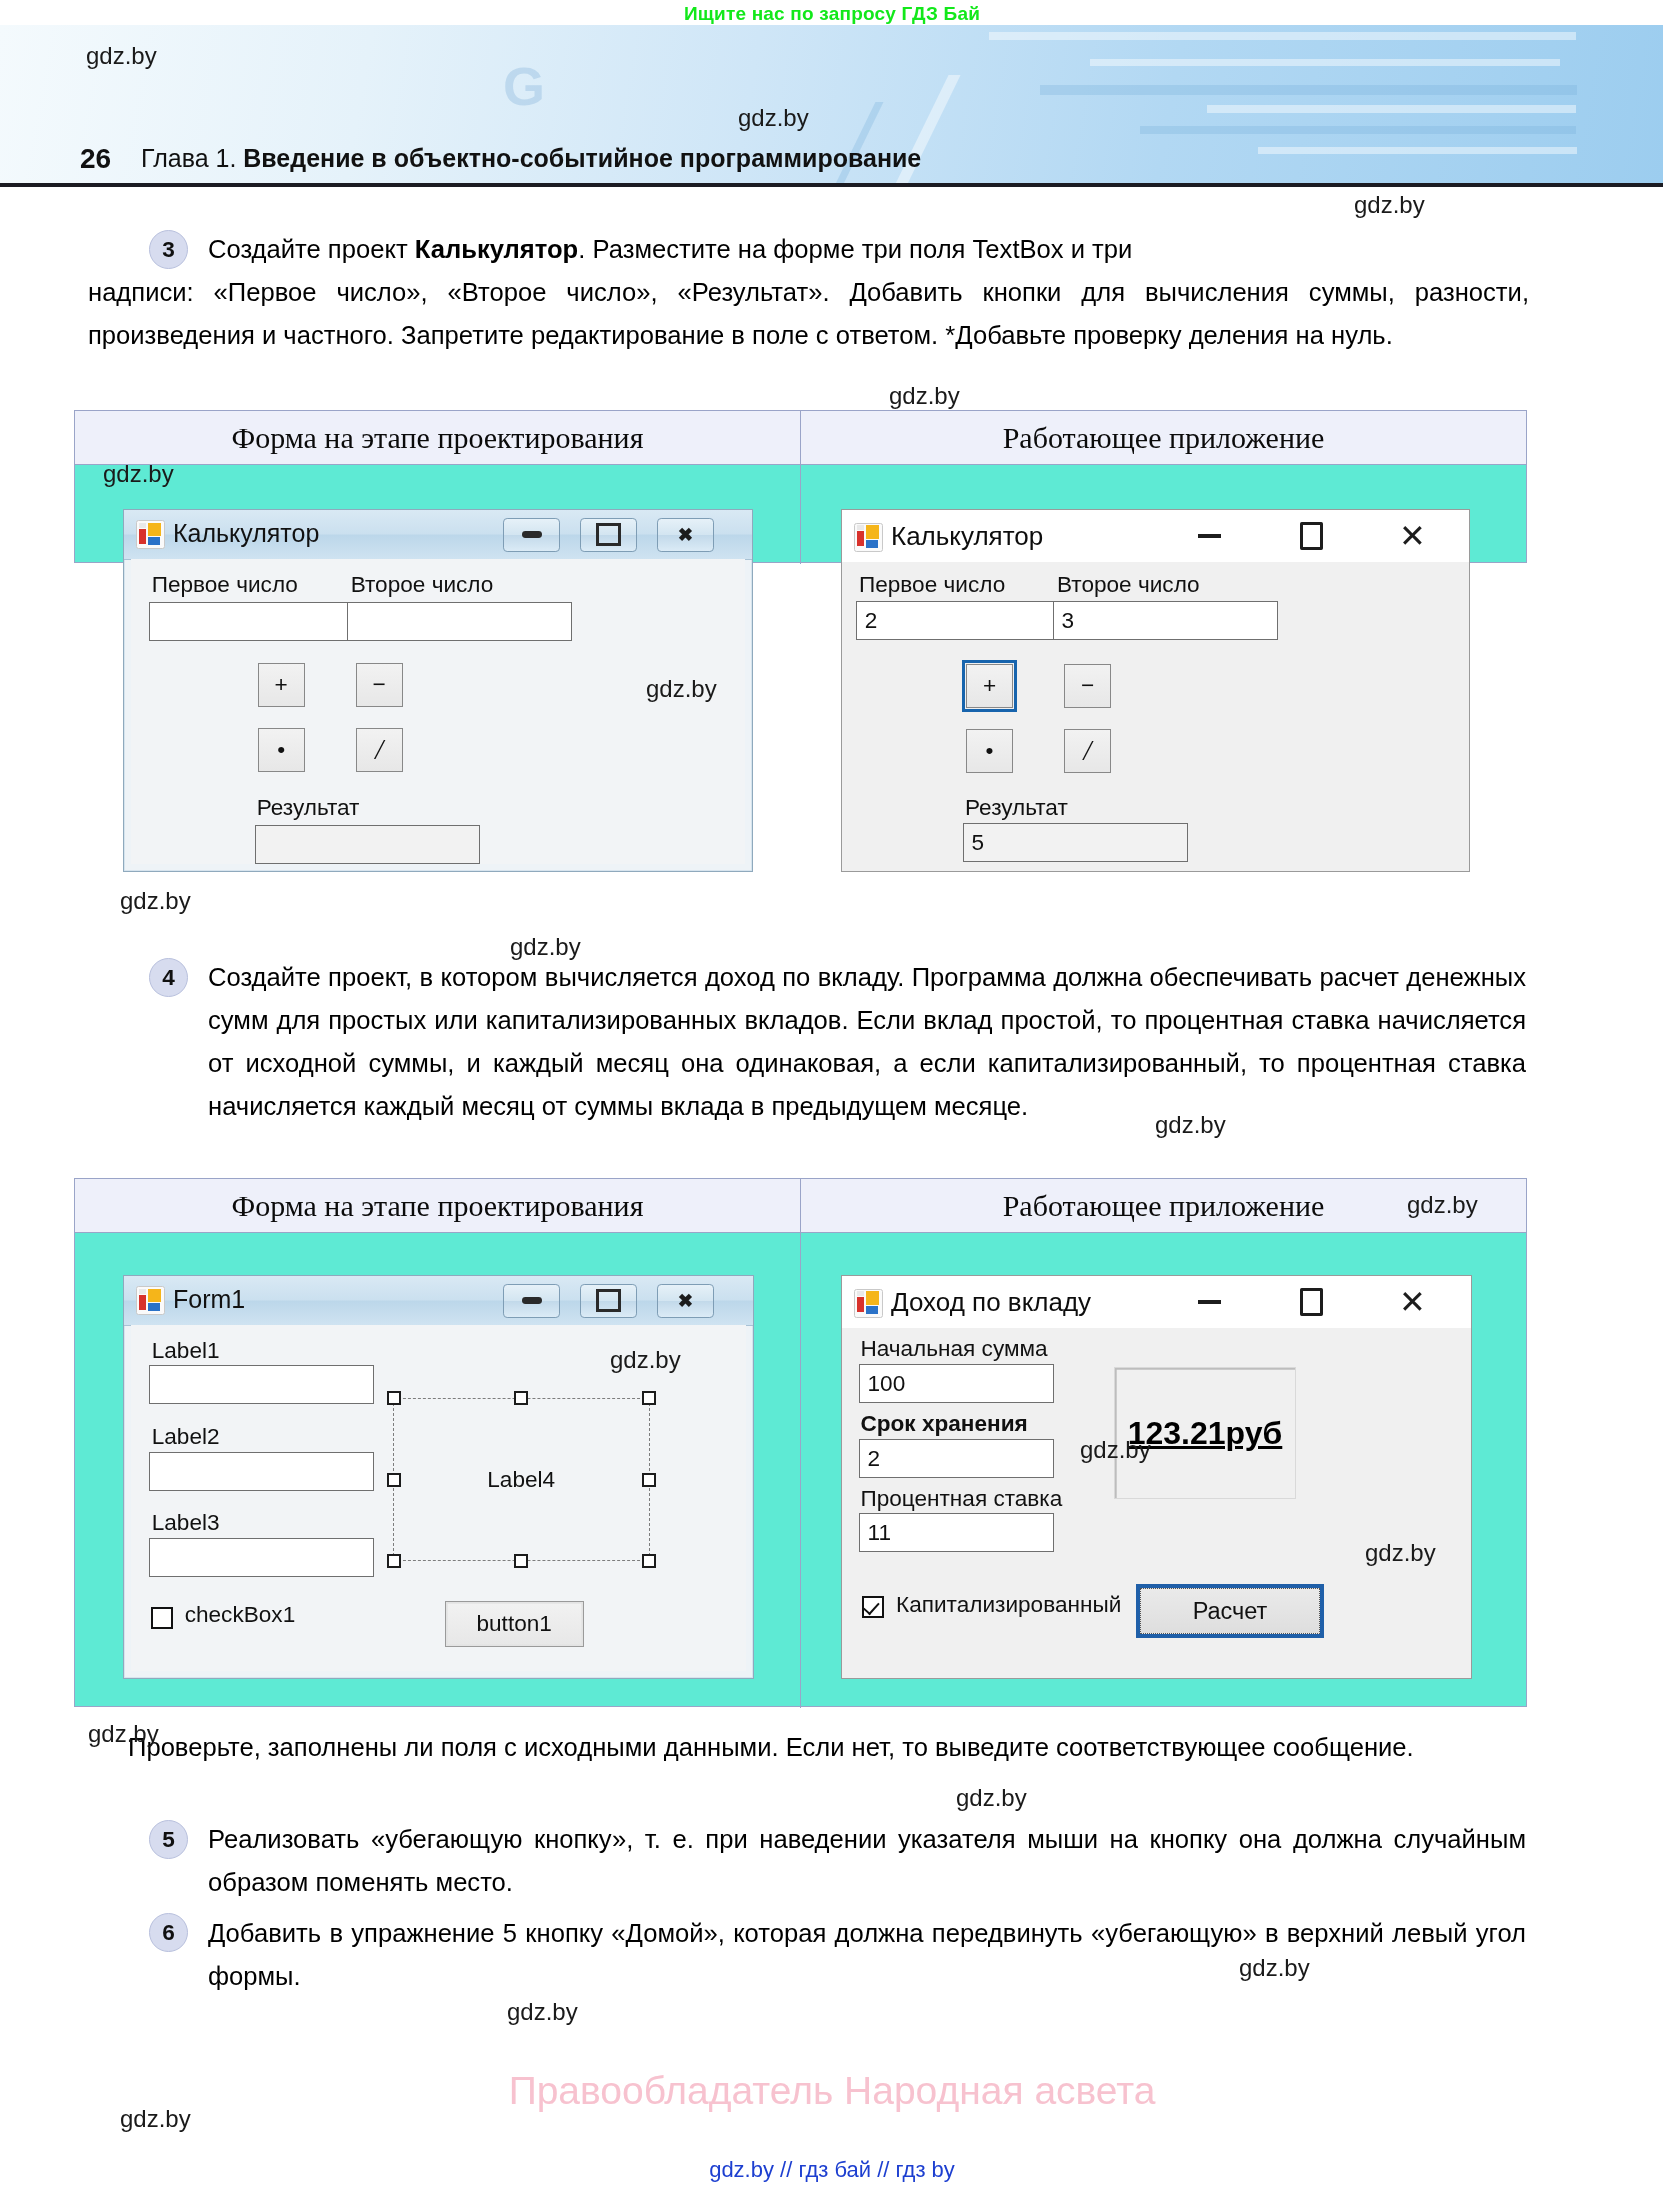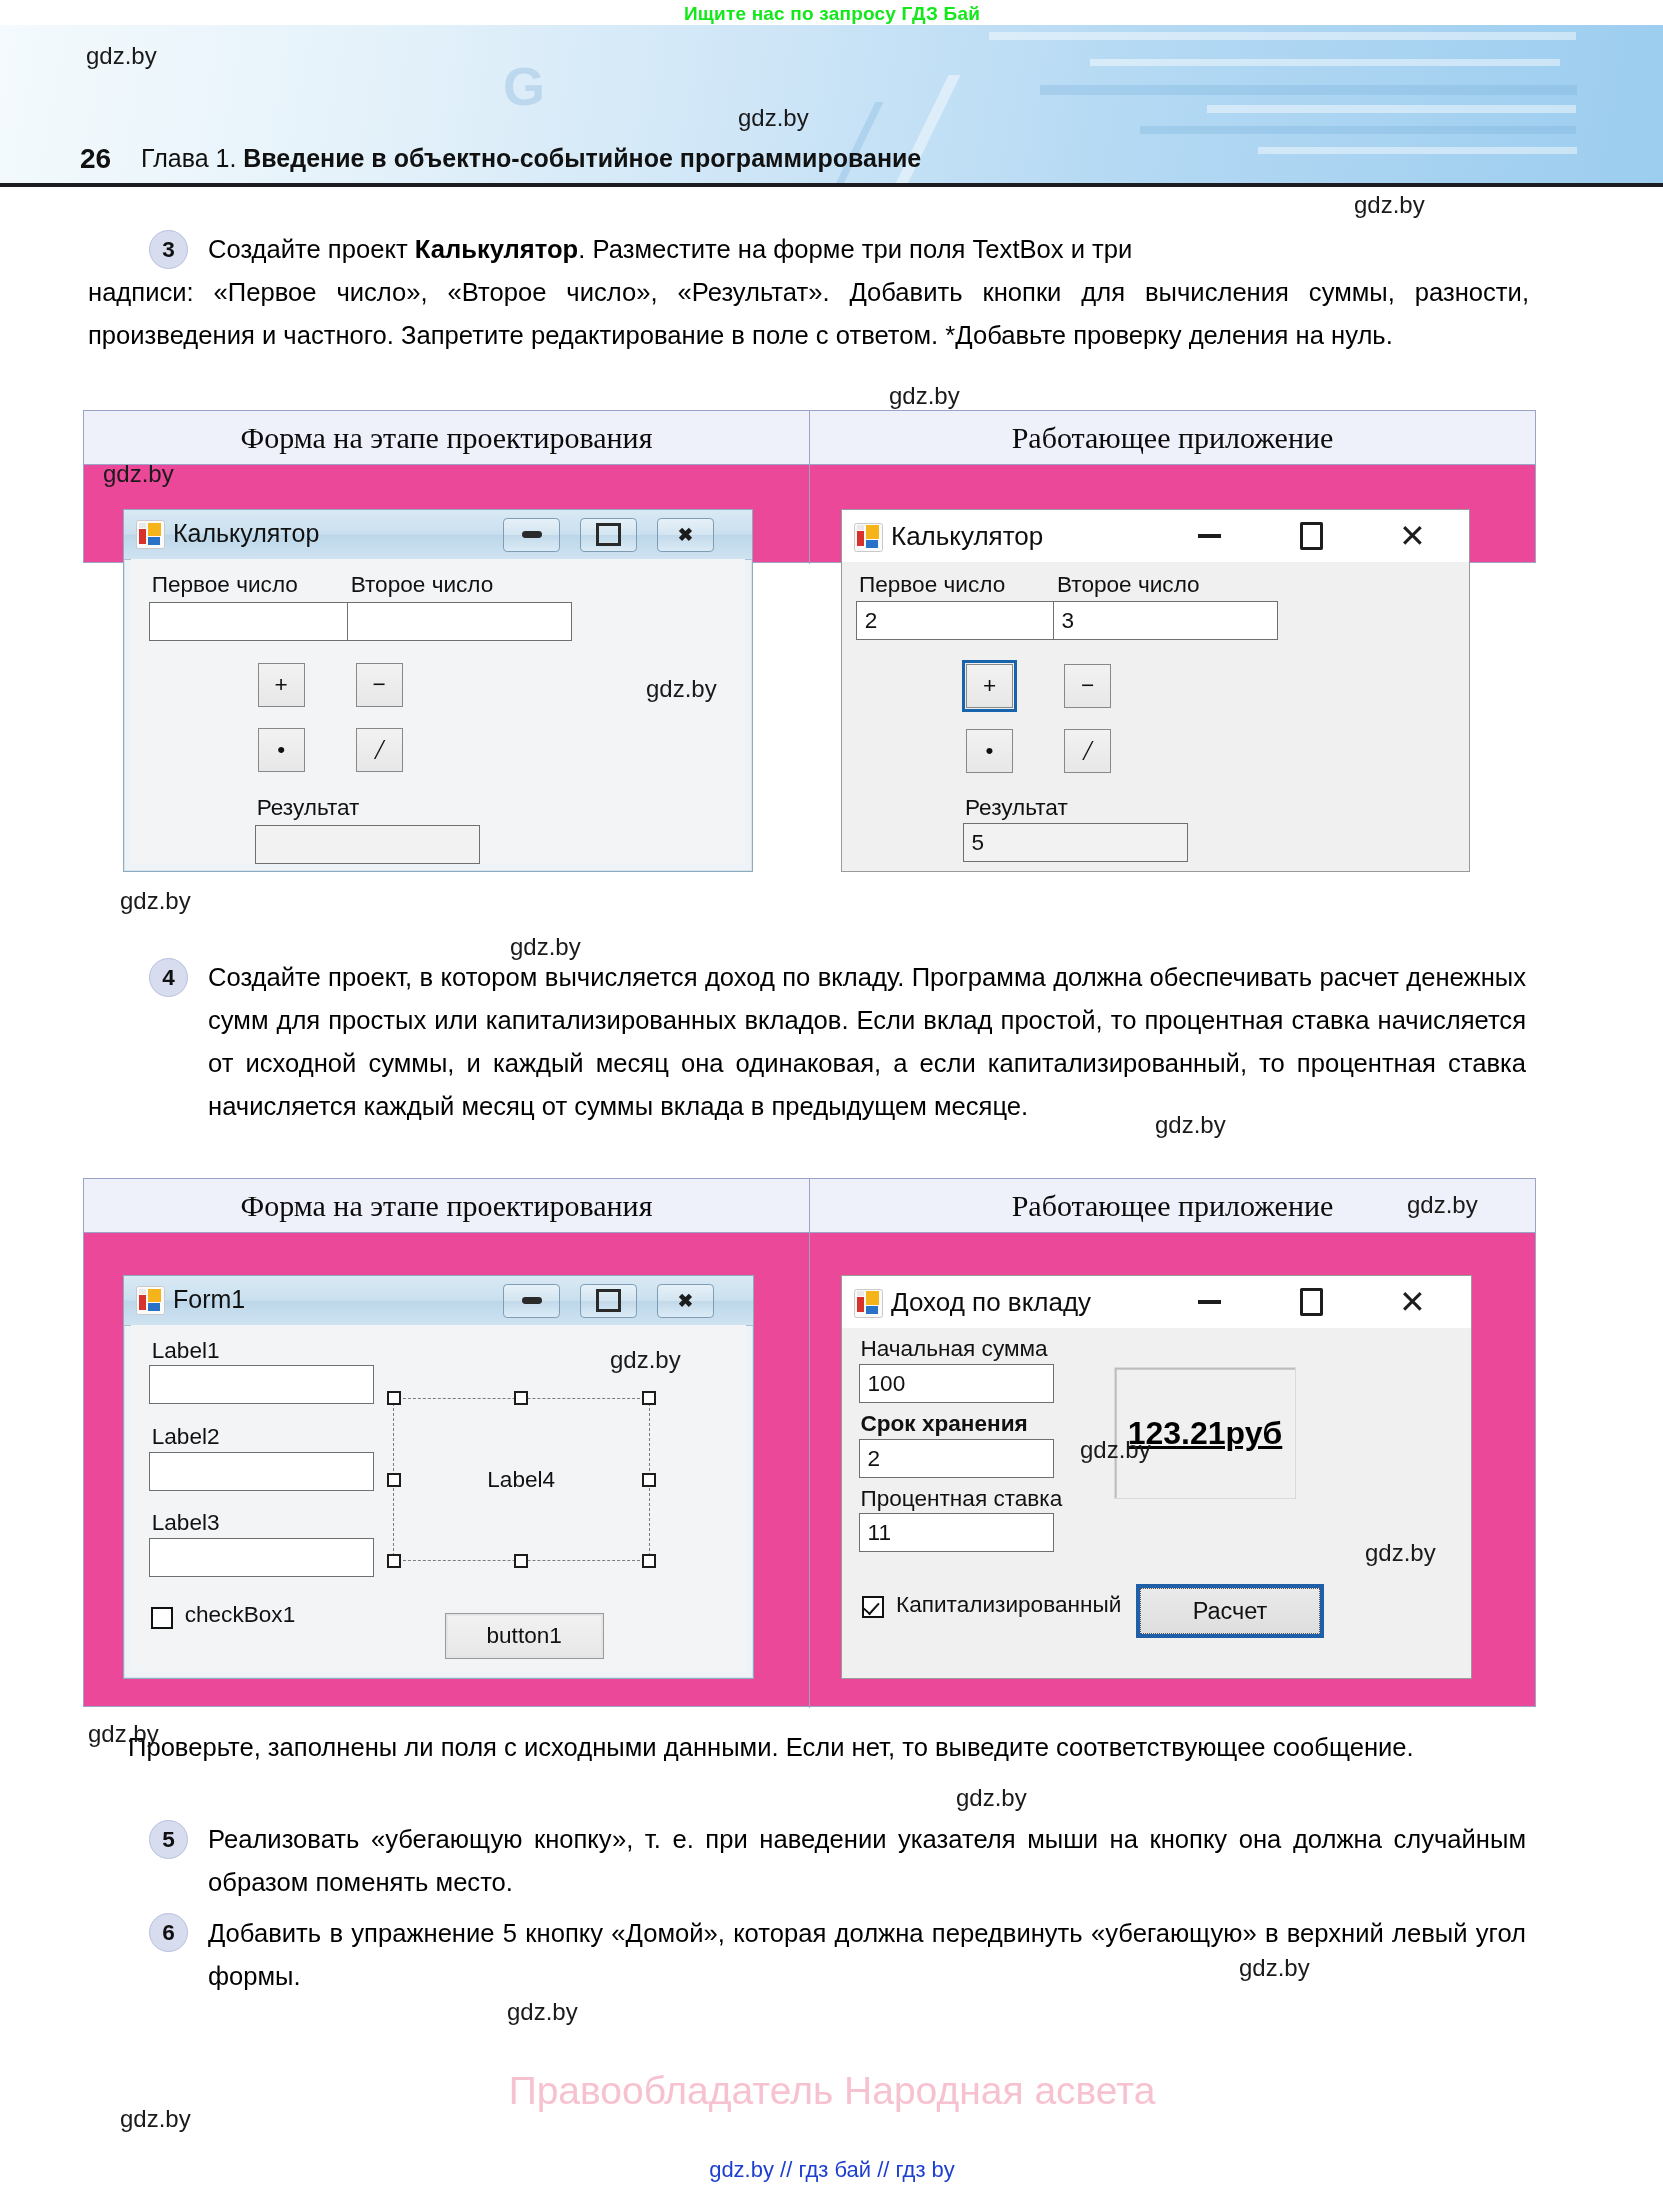--- a/index.html
+++ b/index.html
@@ -63,21 +63,21 @@
   .para b{font-weight:bold;}
   .bullet{
     position:absolute;width:37px;height:37px;border-radius:50%;
     background:#d7dcef;border:0.8px solid #b8c0dd;
     font-family:"Liberation Sans",sans-serif;font-weight:bold;font-size:22.6px;
     color:#101010;text-align:center;line-height:37px;
   }
 
   
   .cmp{
-    position:absolute;border:0.8px solid #9aa4c8;box-sizing:border-box;background:#ec4899;margin-left:9px;
+    position:absolute;border:0.8px solid #9aa4c8;box-sizing:border-box;background:#5eead4;
   }
   .cmp-head{
     display:flex;height:53px;background:#eef0fa;border-bottom:0.8px solid #9aa4c8;
   }
   .cmp-head .cell{
     flex:1;display:flex;align-items:center;justify-content:center;
     font-family:"Liberation Serif",serif;font-size:30px;color:#0b0b0b;
   }
   .cmp-head .cell.left{border-right:0.8px solid #9aa4c8;}
   .cmp-body{display:flex;}
@@ -366,21 +366,21 @@
       <div class="sel" style="left:262px;top:73px;width:257px;height:163px;">Label4</div>
       <div class="hnd" style="left:256px;top:66px;"></div>
       <div class="hnd" style="left:383px;top:66px;"></div>
       <div class="hnd" style="left:511px;top:66px;"></div>
       <div class="hnd" style="left:256px;top:148px;"></div>
       <div class="hnd" style="left:511px;top:148px;"></div>
       <div class="hnd" style="left:256px;top:229px;"></div>
       <div class="hnd" style="left:383px;top:229px;"></div>
       <div class="hnd" style="left:511px;top:229px;"></div>
 
-      <div class="fbtn" style="left:314px;top:288px;width:159px;height:46px;border:1.7px solid #9a9a9a;box-shadow:0 0 0 1.7px #e3e3e3 inset;">button1</div>
+      <div class="fbtn" style="left:314px;top:276px;width:139px;height:46px;border:1.7px solid #9a9a9a;box-shadow:0 0 0 1.7px #e3e3e3 inset;">button1</div>
     </div>
   </div>
 
   <div class="winR" style="left:841px;top:1275px;width:629px;height:402px;">
     <div class="winR-tb">
       <div class="tb-icon" style="top:12.6px;">
           <i class="w"></i>
           <i class="r"></i>
           <i class="y"></i>
           <i class="b"></i>

